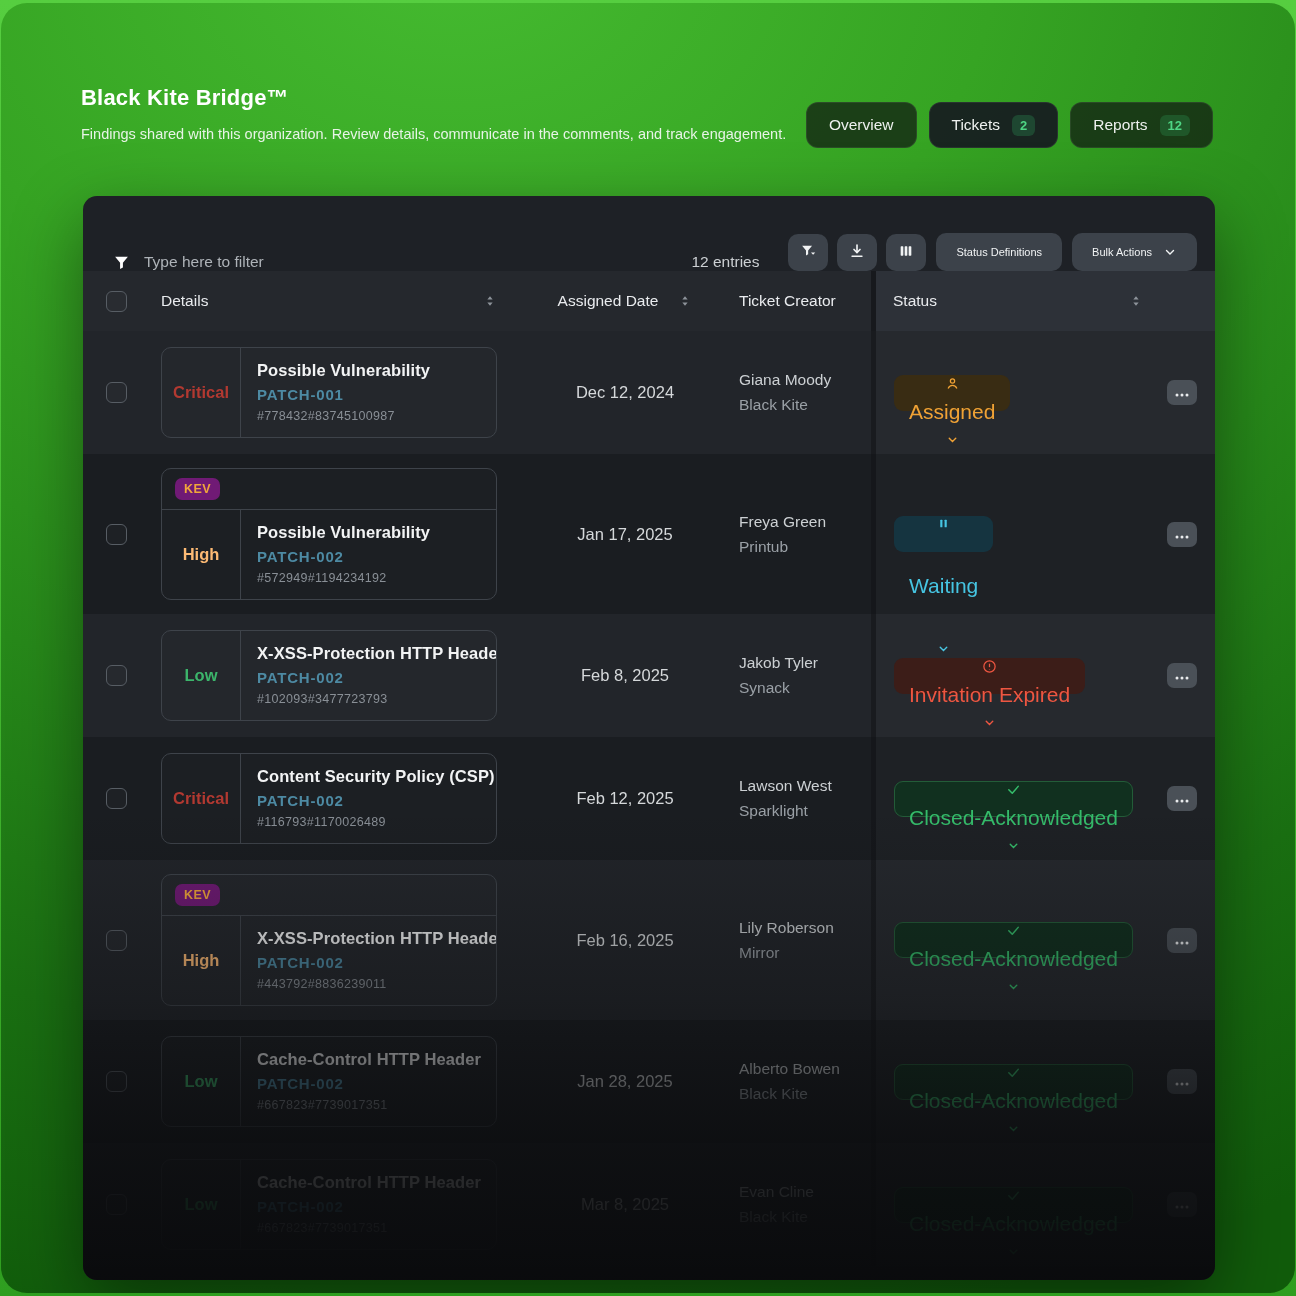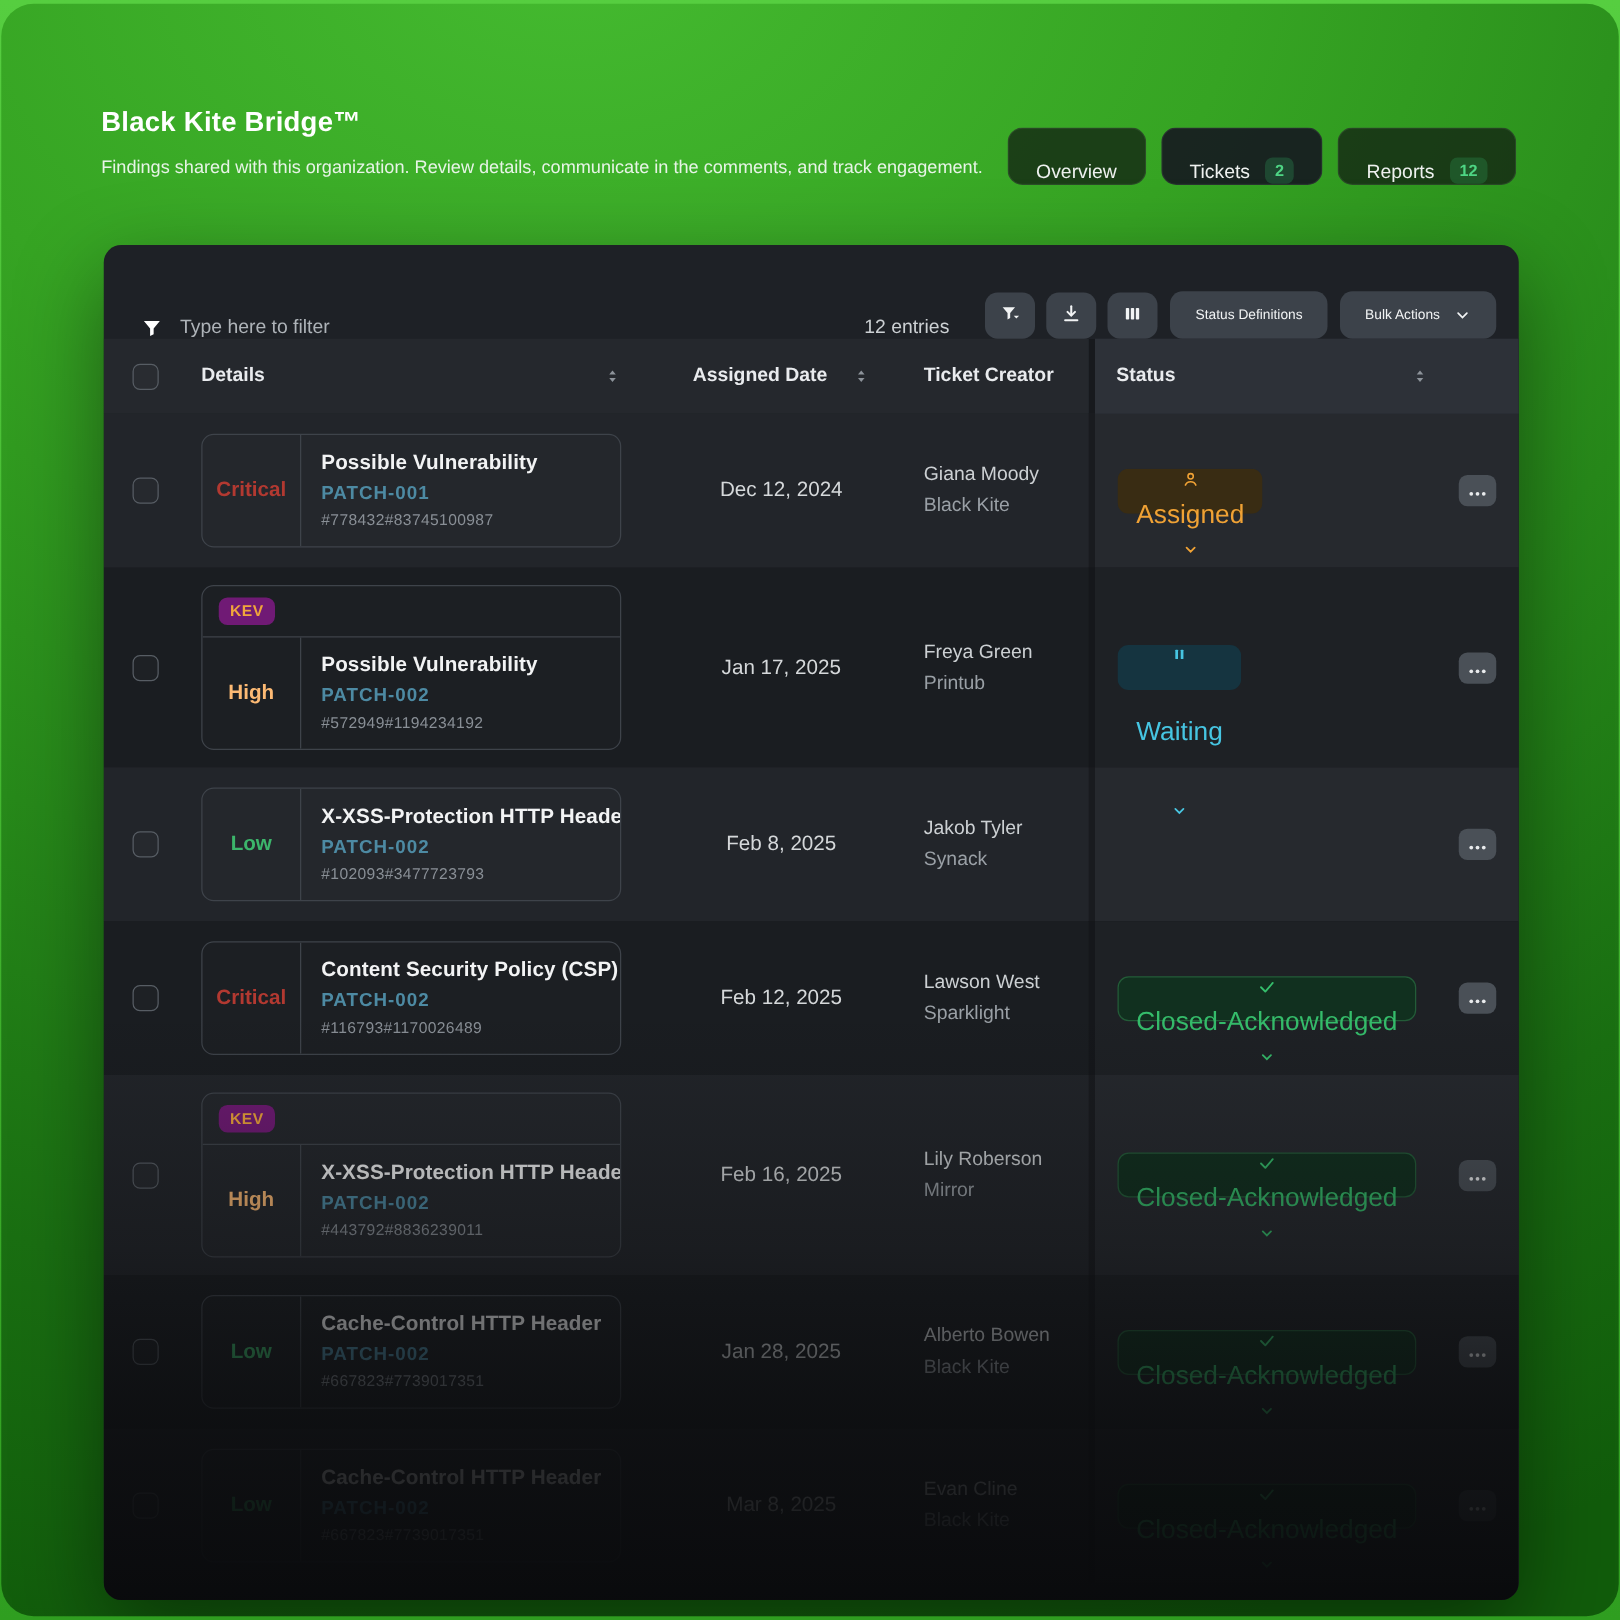--- a/index.html
+++ b/index.html
@@ -11,21 +11,21 @@
   }
   .page {
     position:absolute; inset:3px 1px 3px 1px; border-radius:26px; overflow:hidden;
     background:radial-gradient(140% 110% at 35% -5%, #45bb30 0%, #36a423 30%, #27891a 55%, #1a6f12 78%, #115c0b 100%);
   }
   .page-title { position:absolute; left:80px; top:82px; font-size:22px; font-weight:700; color:#ffffff; letter-spacing:.2px; }
   .page-subtitle { position:absolute; left:80px; top:121px; width:745px; font-size:14.5px; line-height:21.5px; color:rgba(240,248,240,.95); }
 
   .tabs { position:absolute; right:82px; top:99px; display:flex; gap:12px; }
   .tab {
-    height:46px; border-radius:12px; display:flex; align-items:flex-end; gap:12px; padding:0 22px;
+    height:46px; border-radius:12px; display:flex; align-items:center; gap:12px; padding:0 22px;
     font-size:15.5px; color:#eef1ef; background:rgba(17,27,19,.74);
     border:1px solid rgba(255,255,255,.07); cursor:pointer; font-family:inherit;
   }
   .tab.active { background:rgba(23,27,32,.93); }
   .tab-badge { background:rgba(46,160,92,.28); color:#4ed584; font-size:13px; font-weight:700; padding:3px 8px; border-radius:6px; }
 
   .panel {
     position:absolute; left:82px; top:193px; width:1132px; height:1084px;
     background:#1e2126; border-radius:14px; overflow:hidden;
     box-shadow:0 24px 70px rgba(0,0,0,.45);
@@ -41,21 +41,21 @@
   }
   .text-btn {
     height:38px; border-radius:10px; background:#3c424a; border:none; color:#f1f3f4;
     font-size:11px; padding:0 20px; margin-left:10px; display:flex; align-items:center; gap:11px;
     cursor:pointer; font-family:inherit; white-space:nowrap;
   }
   .chev { display:flex; color:inherit; }
 
   .grid-cols { display:grid; grid-template-columns:78px 350px 228px 132px 1fr; }
   .thead { height:60px; background:#25282d; align-items:center; }
-  .th { font-size:15.5px; color:#e9ebee; font-weight:700; display:flex; align-items:center; }
+  .th { font-size:15.5px; color:#e9ebee; font-weight:400; display:flex; align-items:center; }
   .th-check { padding-left:23px; }
   .th-details { justify-content:space-between; padding-right:14px; }
   .th-date { justify-content:center; gap:20px; }
   .th-status { background:#2d3138; height:100%; padding-left:17px; border-left:5px solid #17191d; }
   .th-status .sort-icon { margin-left:auto; margin-right:72px; }
   .sort-icon { color:#8d939a; display:flex; cursor:pointer; }
 
   .row { align-items:center; background:#1a1d21; min-height:123px; }
   .row-light { background:#22252a; }
   .row-kev { min-height:160px; }
@@ -317,20 +317,35 @@
                 </div>
               </div>
             </div>
           </div>
           <div class="cell-date">Feb 8, 2025</div>
           <div class="cell-creator">
             <div class="creator-name">Jakob Tyler</div>
             <div class="creator-org">Synack</div>
           </div>
           <div class="cell-status">
+            <button class="badge st-invitation-expired">
+              <span class="b-ic">
+                <svg viewBox="0 0 24 24" width="15" height="15" fill="none" stroke="currentColor" stroke-width="2">
+                  <circle cx="12" cy="12" r="9"></circle>
+                  <line x1="12" y1="7.5" x2="12" y2="13"></line>
+                  <line x1="12" y1="16.2" x2="12" y2="16.9"></line>
+                </svg>
+              </span>
+              <span class="b-label">Invitation Expired</span>
+              <span class="b-ic">
+                <svg viewBox="0 0 24 24" width="13" height="13" fill="none" stroke="currentColor" stroke-width="2.6" stroke-linecap="round">
+                  <polyline points="6,9.5 12,15.5 18,9.5"></polyline>
+                </svg>
+              </span>
+            </button>
             <button class="more-btn">
               <span><svg width="14" height="4" viewBox="0 0 14 4" fill="currentColor">
                   <circle cx="2" cy="2" r="1.5"></circle>
                   <circle cx="7" cy="2" r="1.5"></circle>
                   <circle cx="12" cy="2" r="1.5"></circle>
                 </svg></span>
             </button>
           </div>
         </div>
         <div class="row grid-cols">

